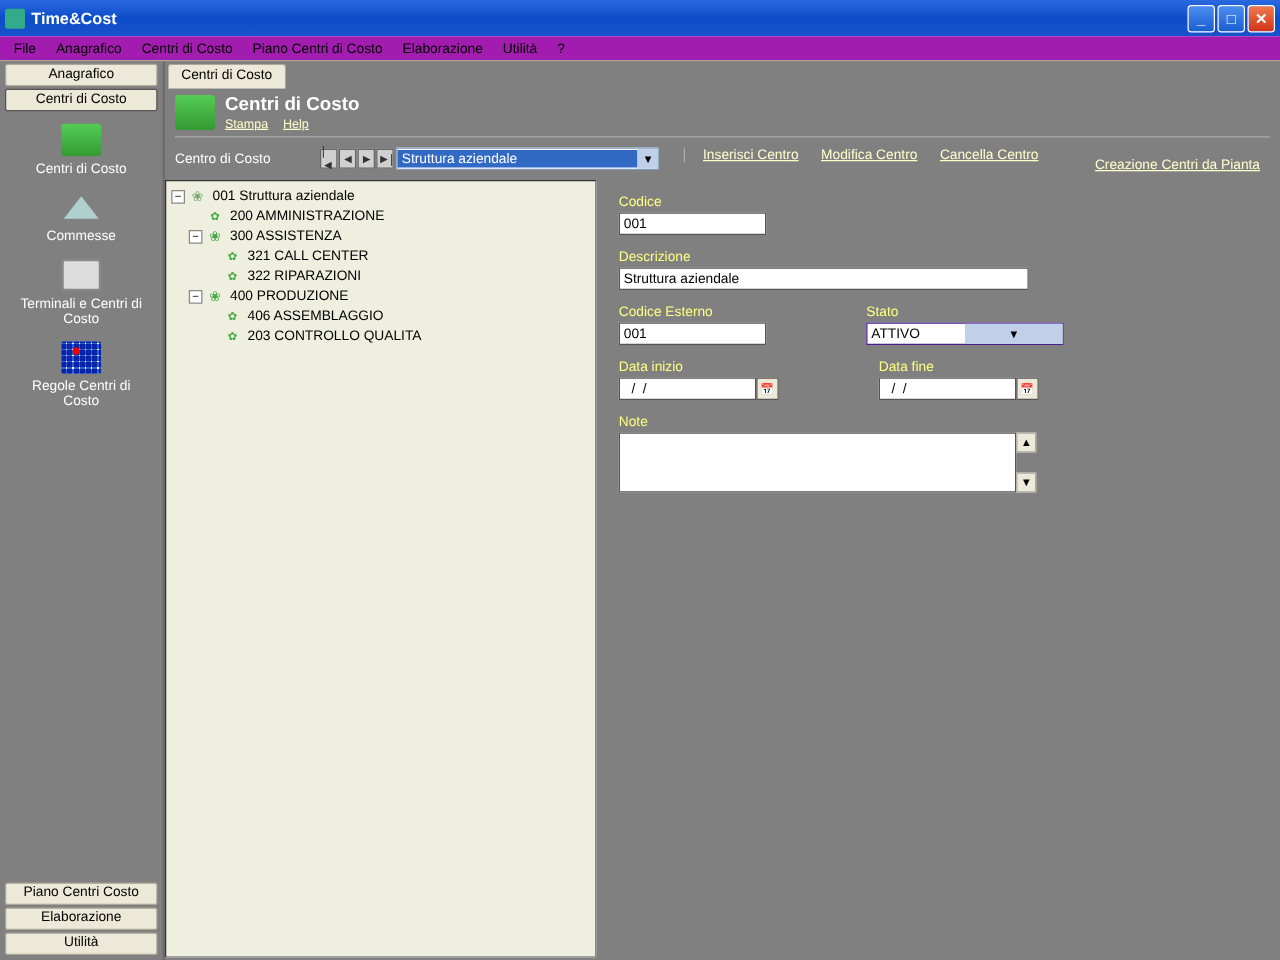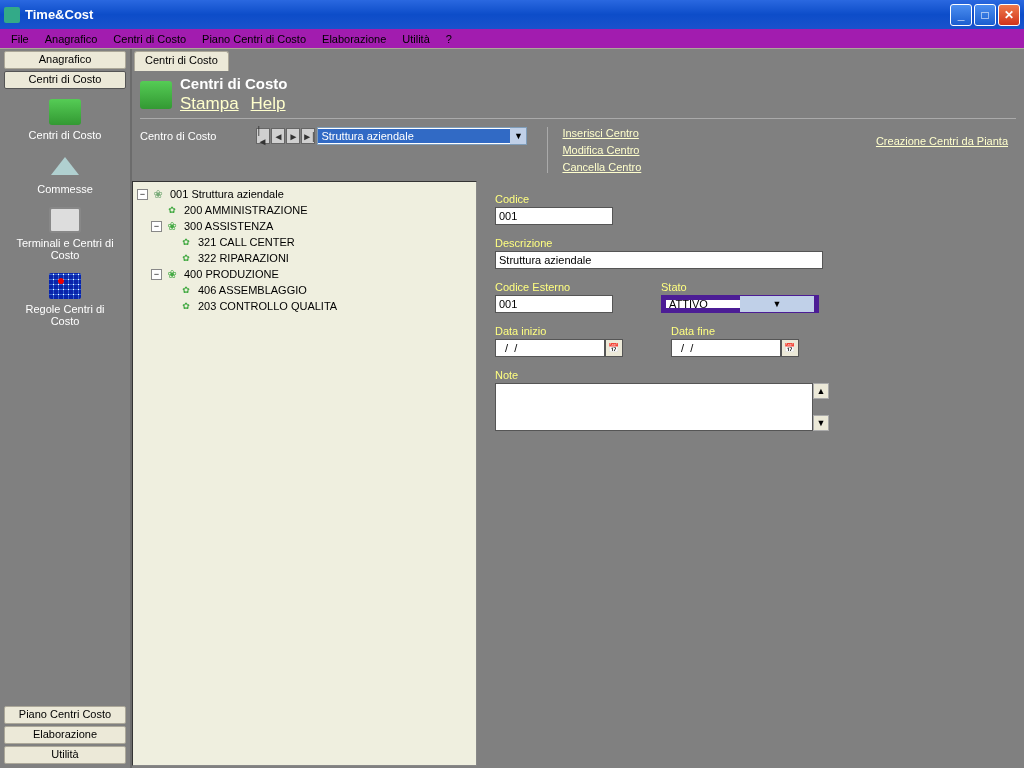--- a/index.html
+++ b/index.html
@@ -41,31 +41,31 @@
 
 .tab-row { height: 22px; background: #808080; display: flex; align-items: flex-end; padding-left: 2px; }
 .tab { height: 20px; background: #ece9d8; border: 1px solid #aca899; border-bottom: none; border-radius: 3px 3px 0 0; padding: 2px 10px; font-size: 11px; }
 
 
 .header-panel { background: #808080; padding: 4px 8px 0 8px; }
 .header-top { display: flex; align-items: center; gap: 8px; border-bottom: 1px solid #aaa; padding-bottom: 4px; margin-bottom: 4px; }
 .header-icon { width: 32px; height: 28px; background: linear-gradient(#5c5,#393); border-radius: 3px; }
 .header-title { color: #fff; font-weight: bold; font-size: 15px; }
 .header-links { display: flex; gap: 12px; margin-top: 2px; }
-.header-links a { color: #ffffcc; text-decoration: underline; font-size: 17px; cursor: default; }
+.header-links a { color: #ffffcc; text-decoration: underline; font-size: 10px; cursor: default; }
 
 .header-controls { display: flex; align-items: flex-start; gap: 20px; padding: 4px 0 8px 0; position: relative; }
 .combo-group { display: flex; gap: 2px; }
 .combo-group label { color: #fff; font-size: 11px; display:flex; align-items:center; justify-content:space-between;}
 .nav-arrows { display: flex; gap: 1px; margin-left: 40px;}
 .nav-arrow { width: 14px; height: 16px; background: #d0d0d0; border: 1px solid #666; color:#333; font-size:10px; display:flex;align-items:center;justify-content:center; cursor:default;}
 .combo { width: 210px; height: 18px; border: 1px solid #7f9db9; background: #fff; display: flex; align-items: center; padding: 0; font-size: 11px; }
 .combo .selected { flex: 1; background: #316ac5; color: #fff; padding: 1px 3px; white-space: nowrap; }
 .combo .arrow { width: 16px; height: 16px; background: #c0d0e8; display: flex; align-items: center; justify-content: center; font-size: 9px; }
-.action-links { display: flex; flex-direction: column; gap: 5px; border-left: 1px solid #aaa; padding-left: 14px; }
+.action-links { display: flex; flex-direction: row; gap: 18px; border-left: 1px solid #aaa; padding-left: 14px; }
 .action-links a { color: #ffffcc; text-decoration: underline; font-size: 11px; cursor: default; }
 .right-link { position: absolute; right: 8px; top: 12px; }
 .right-link a { color: #ffffcc; text-decoration: underline; font-size: 11px; cursor: default; }
 
 
 .split { flex: 1; display: flex; }
 .tree-panel { width: 345px; background: #efefdf; border: 1px inset #888; margin: 0 2px 2px 0; padding: 4px; overflow: auto; }
 .tree { font-size: 11px; color: #000; }
 .tree-row { display: flex; align-items: center; height: 16px; white-space: nowrap; }
 .tree-row .expander { width: 11px; height: 11px; border: 1px solid #888; background: #fff; display: inline-flex; align-items: center; justify-content: center; font-size: 9px; line-height: 1; margin-right: 3px; cursor: default; }
@@ -74,23 +74,23 @@
 .icon-tree-root::before { content: "❀"; color: #7a7; }
 .icon-leaf::before { content: "✿"; color: #4a4; font-size:9px;}
 .icon-branch::before { content: "❀"; color: #4a4; }
 .tree-row .label { padding: 0 2px;}
 
 
 .form-panel { flex: 1; background: #808080; padding: 12px 16px; }
 .form-row { margin-bottom: 12px; }
 .form-row label { color: #ffff80; font-size: 11px; display: block; margin-bottom: 2px; }
 .form-row input[type=text] { background: #fff; border: 1px solid #555; height: 18px; font-size: 11px; padding: 0 3px; font-family: inherit; }
-.form-inline { display: flex; gap: 48px; }
+.form-inline { display: flex; gap: 80px; }
 .form-col { display: flex; flex-direction: column; }
-.combo-static { width: 158px; height: 18px; background: #fff; border: 5px solid #4c1d95; display: flex; align-items: center; font-size: 11px; }
+.combo-static { width: 158px; height: 18px; background: #fff; border: 1px solid #4c1d95; display: flex; align-items: center; font-size: 11px; }
 .combo-static span { flex: 1; padding: 0 3px; }
 .combo-static .arrow { width: 16px; height: 16px; background: #c0d0e8; display: flex; align-items: center; justify-content: center; font-size: 9px; }
 .date-input { display: flex; }
 .date-input input { width: 110px; }
 .date-input .cal { width: 18px; height: 18px; background: #ece9d8; border: 1px solid #555; display: flex; align-items: center; justify-content: center; font-size: 9px; cursor: default; }
 textarea.note { width: 318px; height: 48px; background: #fff; border: 1px solid #555; font-family: inherit; font-size: 11px; resize: none; padding: 2px; }
 .note-wrap { display: flex; }
 .note-scroll { width: 16px; display: flex; flex-direction: column; justify-content: space-between; margin-left:0;}
 .note-scroll .sb { width: 16px; height: 16px; background: #ece9d8; border: 1px solid #aaa; font-size: 9px; display: flex; align-items: center; justify-content: center; }
 </style>

